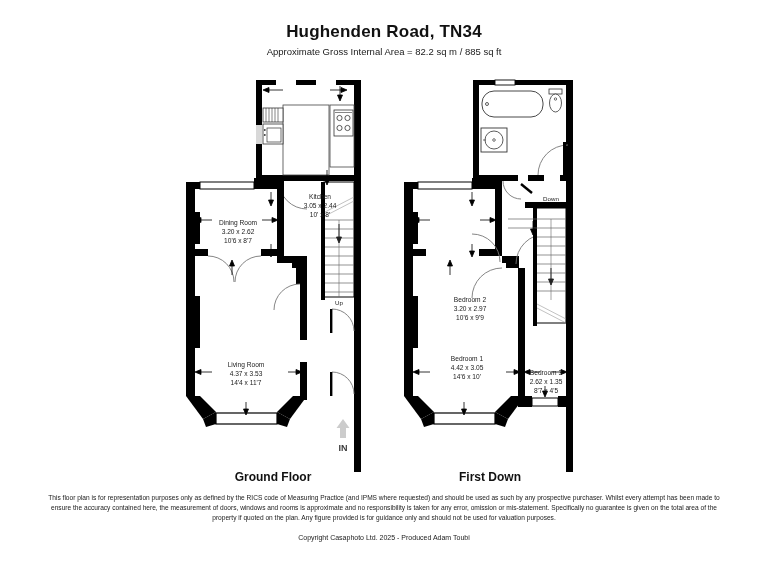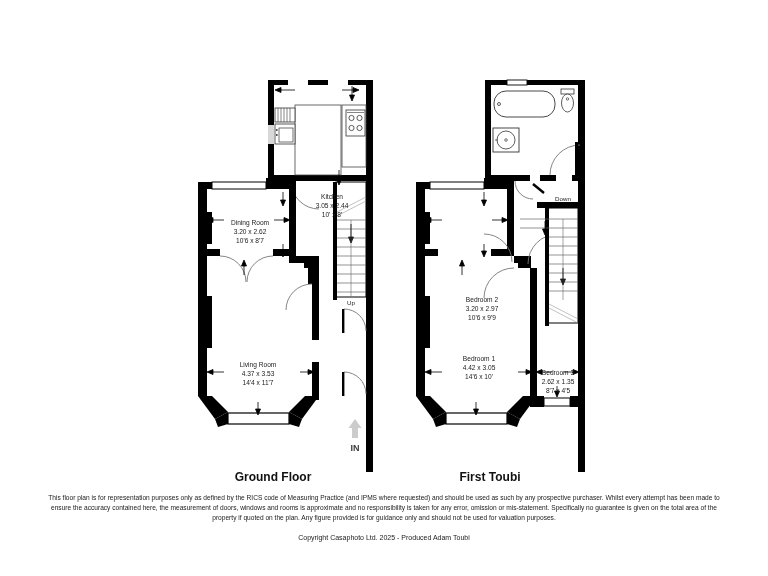--- a/index.html
+++ b/index.html
@@ -43,21 +43,20 @@
     margin: 4px 0 0 0;
     line-height: 12px;
   }
   
   .plan-wrap {
     position: absolute;
     top: 72px;
     left: 0;
     width: 678px;
     height: 400px;
-    padding-left: 12px;
   }
   .plan-svg { display: block; }
 
   
   .floor-caption {
     position: absolute;
     font-size: 12px;
     font-weight: bold;
     color: #111111;
     text-align: center;
@@ -91,20 +90,24 @@
   text { font-family: "Liberation Sans", sans-serif; fill: #1a1a1a; }
   .rm-label { font-size: 6.6px; text-anchor: middle; }
   .stair-label { font-size: 6.2px; text-anchor: middle; }
   .in-label { font-size: 9px; text-anchor: middle; fill: #3a3a3a; font-weight: bold;}
 </style>
 </head>
 <body>
 
 <div id="page">
 
+  <div class="header">
+    <div class="title">Hughenden Road, TN34</div>
+    <div class="subtitle">Approximate Gross Internal Area = 82.2 sq m / 885 sq ft</div>
+  </div>
 
   <div class="plan-wrap">
   <svg class="plan-svg" width="768" height="400" viewBox="0 0 768 400" xmlns="http://www.w3.org/2000/svg">
 
     <g>
 
       <g fill="#000000">
 
         <rect x="256" y="8" width="20" height="5"></rect>
         <rect x="296" y="8" width="20" height="5"></rect>
@@ -465,18 +468,18 @@
 
         <text class="rm-label" x="546" y="303">Bedroom 3</text>
         <text class="rm-label" x="546" y="312">2.62 x 1.35</text>
         <text class="rm-label" x="546" y="321">8'7 x 4'5</text>
       </g>
     </g>
   </svg>
   </div>
 
   <div class="floor-caption" id="caption-ground">Ground Floor</div>
-  <div class="floor-caption" id="caption-first">First Toubi</div>
+  <div class="floor-caption" id="caption-first">First Down</div>
 
   <div class="disclaimer">This floor plan is for representation purposes only as defined by the RICS code of Measuring Practice (and IPMS where requested) and should be used as such by any prospective purchaser. Whilst every attempt has been made to ensure the accuracy contained here, the measurement of doors, windows and rooms is approximate and no responsibility is taken for any error, omission or mis-statement. Specifically no guarantee is given on the total area of the property if quoted on the plan. Any figure provided is for guidance only and should not be used for valuation purposes.</div>
   <div class="copyright">Copyright Casaphoto Ltd. 2025 - Produced Adam Toubi</div>
 
 </div>
 
 </body></html>

